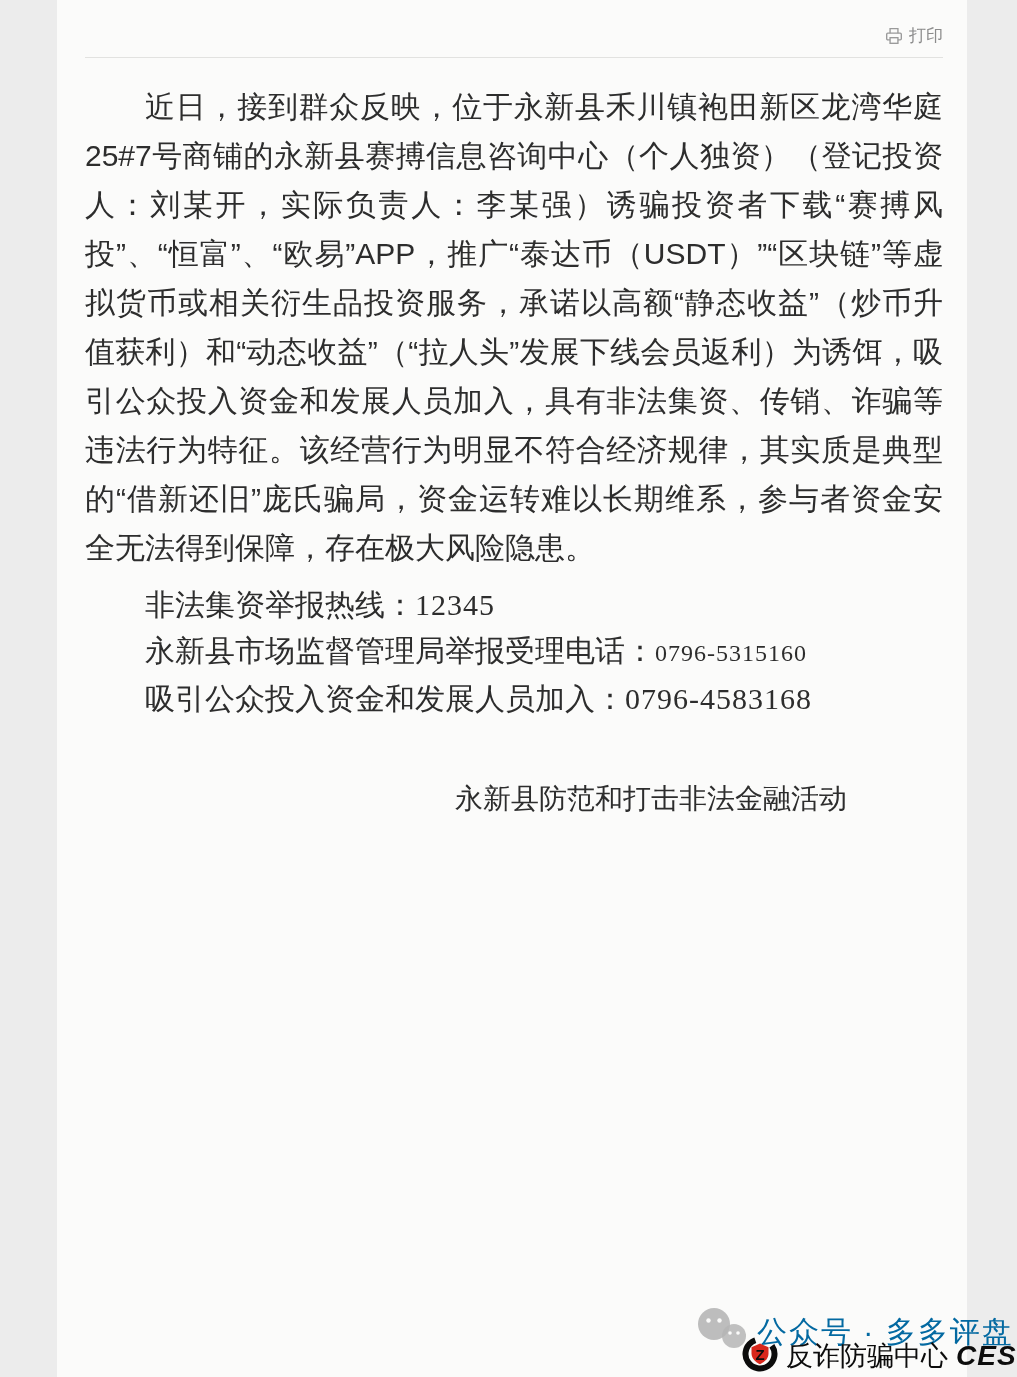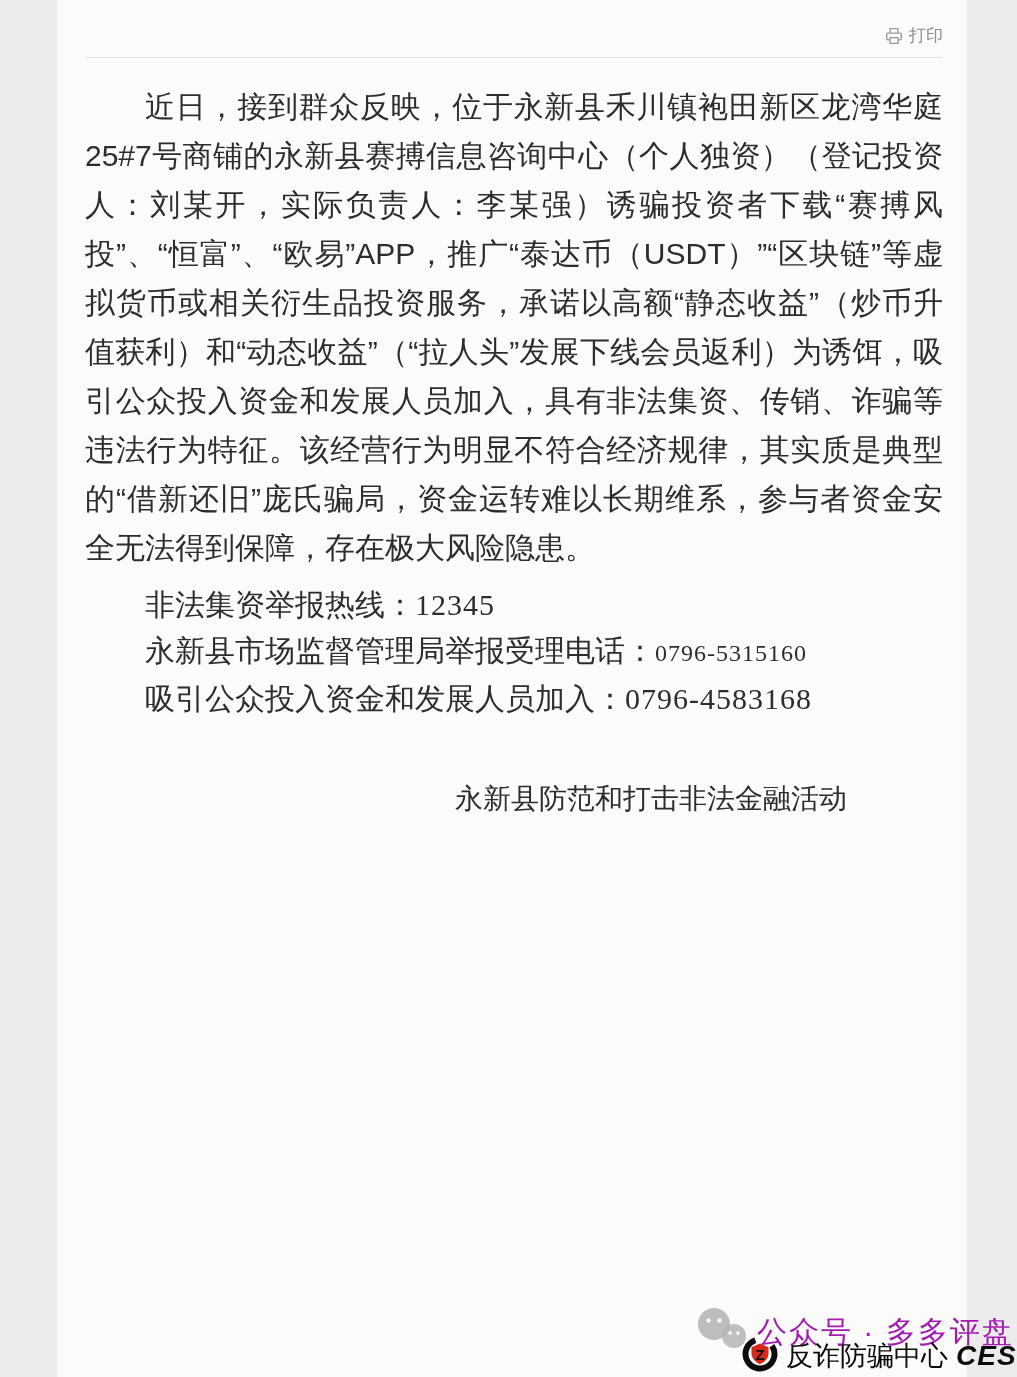--- a/index.html
+++ b/index.html
@@ -66,21 +66,21 @@
     margin-right:96px;
     width:fit-content;
     text-align:center;
     font-size:28px;line-height:50px;
     color:#2d2d2d;
   }
   
   .wm-wechat{
     position:absolute;left:695px;top:1306px;
     display:flex;align-items:center;gap:8px;
-    color:#a21caf;
+    color:#0369a1;
     font-size:30px;letter-spacing:2px;
     pointer-events:none;
     white-space:nowrap;
   }
   .wm-footer{
     position:absolute;left:742px;top:1336px;
     display:flex;align-items:center;gap:8px;
     color:#0c0c0c;
     white-space:nowrap;
   }

